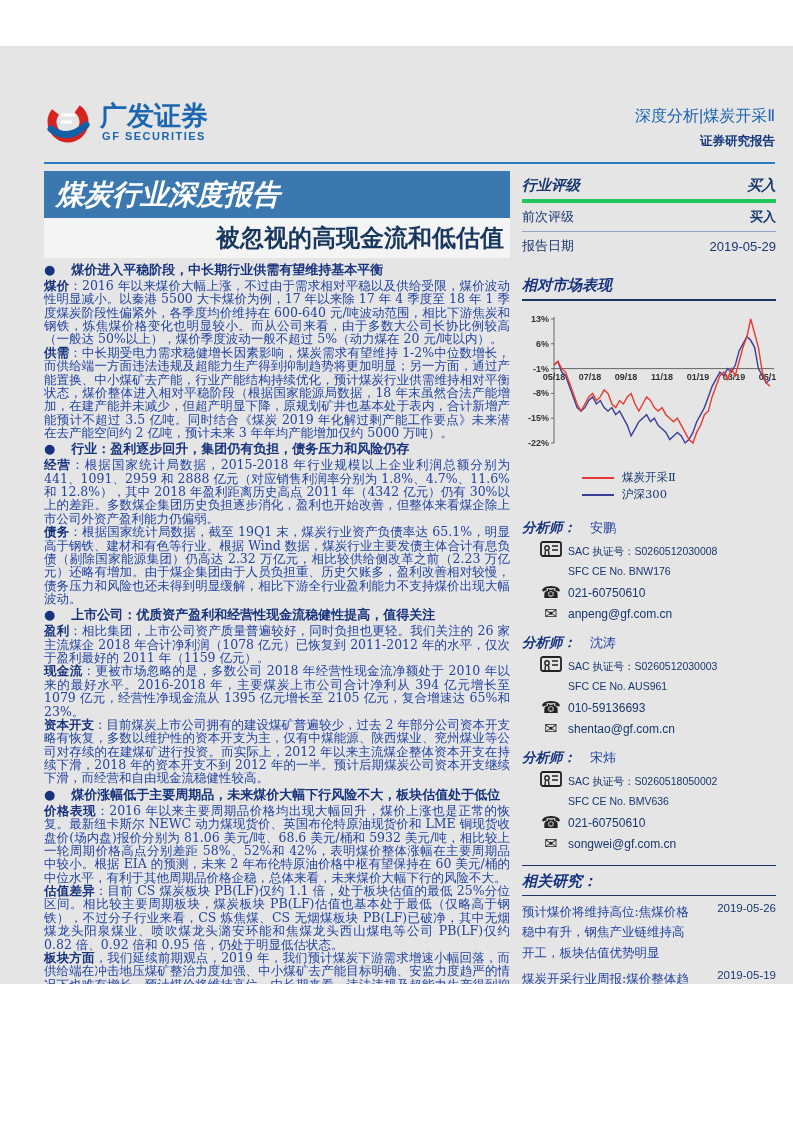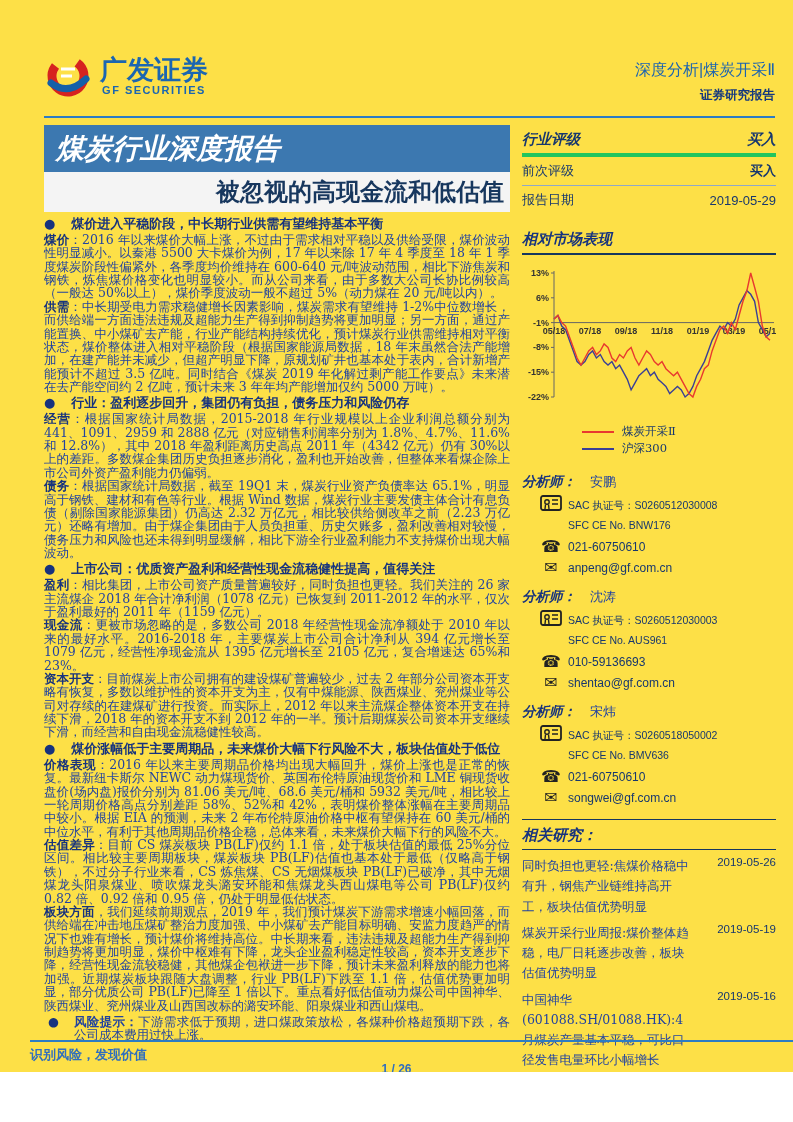--- a/index.html
+++ b/index.html
@@ -1,17 +1,17 @@
 <!DOCTYPE html>
 <html><head>
 <meta charset="utf-8">
 <style>
   html,body{margin:0;padding:0;background:#fff;}
-  .page{position:relative;width:793px;height:1072px;background:#fde047;overflow:hidden;
-        font-family:"DejaVu Serif",serif;color:#2243A0;}
+  .page{position:relative;width:793px;height:938px;background:#e5e5e5;overflow:hidden;
+        font-family:"DejaVu Serif",serif;color:#2243A0;margin-top:46px;}
   
   .hdr-logo{position:absolute;left:44px;top:52px;display:flex;align-items:center;}
   .logo-text{margin-left:8px;}
   .brand-cn{font-family:"Liberation Sans",sans-serif;font-weight:bold;font-size:27px;color:#1B66B1;line-height:28px;}
   .brand-en{font-family:"Liberation Sans",sans-serif;font-weight:bold;font-size:11px;color:#1B66B1;letter-spacing:1.5px;text-align:center;}
   .hdr-right{position:absolute;right:18px;top:60px;text-align:right;}
   .hdr-cat{font-family:"Liberation Sans",sans-serif;font-size:16px;color:#1C64B0;}
   .hdr-doc{font-family:"Liberation Sans",sans-serif;font-size:12.5px;font-weight:bold;color:#15387E;margin-top:6px;}
   .hdr-rule{position:absolute;left:44px;right:18px;top:116px;height:2px;background:#2C7CC4;}
   
@@ -248,21 +248,21 @@
           <div class="a-row">
             <span class="a-icon glyph">✉</span>
             <span class="a-val">songwei@gf.com.cn</span>
           </div>
         </div>
       </div>
     <div class="research">
       <div class="research-title">相关研究：</div>
       <div id="research-items">
           <div class="r-item">
-            <div class="r-title">同时负担也更轻:焦煤价格稳中有升，钢焦产业链维持高开工，板块估值优势明显</div>
+            <div class="r-title">预计煤价将维持高位:焦煤价格稳中有升，钢焦产业链维持高开工，板块估值优势明显</div>
             <div class="r-date">2019-05-26</div>
           </div>
           <div class="r-item">
             <div class="r-title">煤炭开采行业周报:煤价整体趋稳，电厂日耗逐步改善，板块估值优势明显</div>
             <div class="r-date">2019-05-19</div>
           </div>
           <div class="r-item">
             <div class="r-title">中国神华 (601088.SH/01088.HK):4 月煤炭产量基本平稳，可比口径发售电量环比小幅增长</div>
             <div class="r-date">2019-05-16</div>
           </div>

